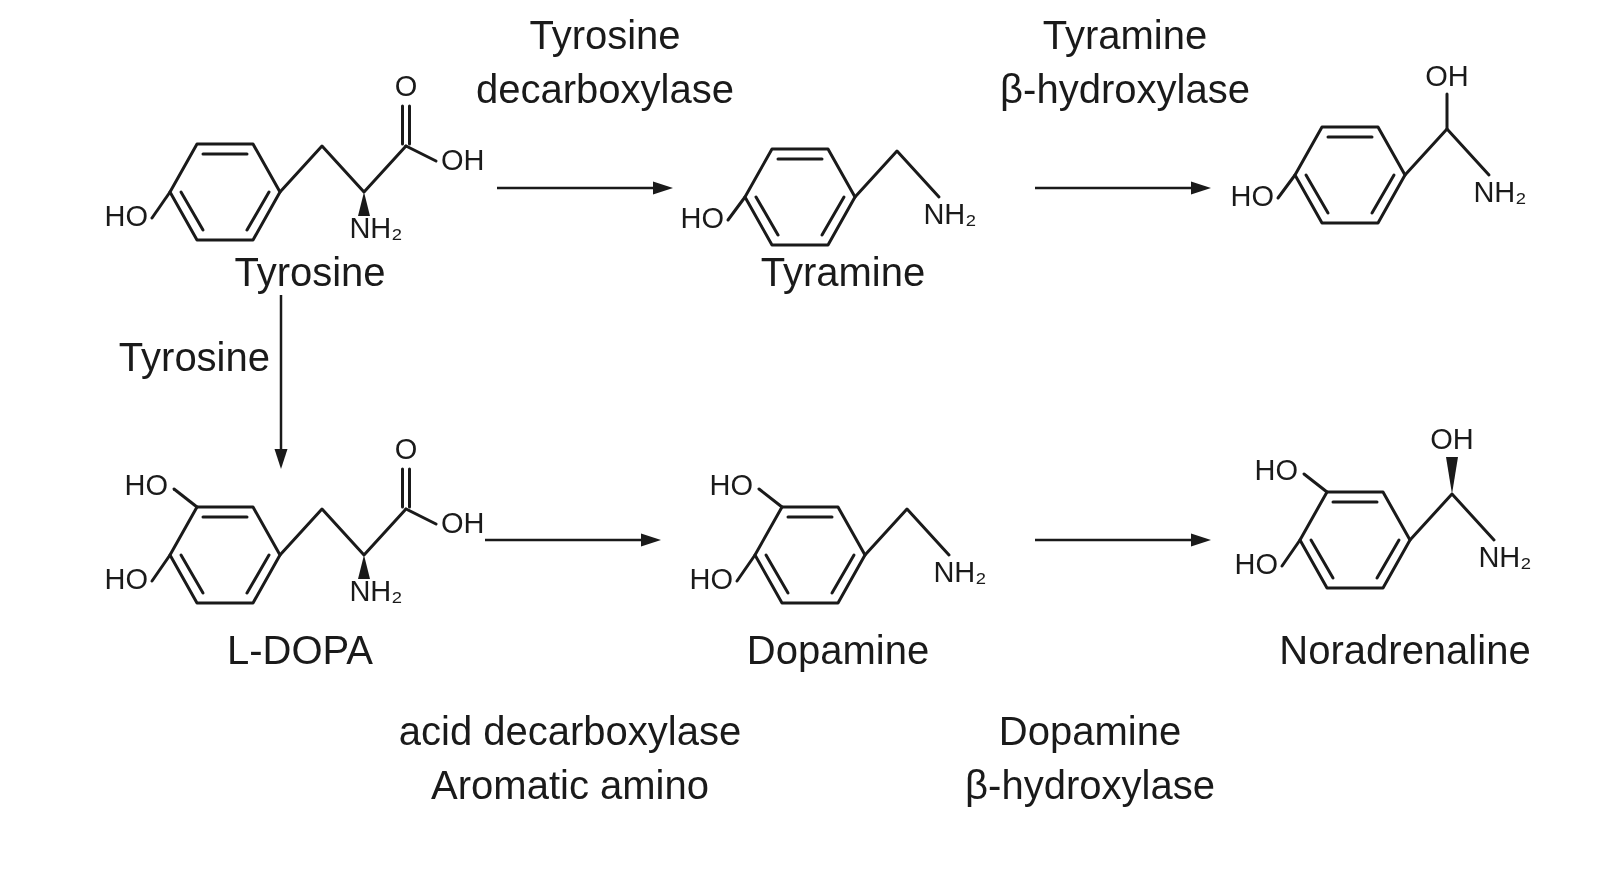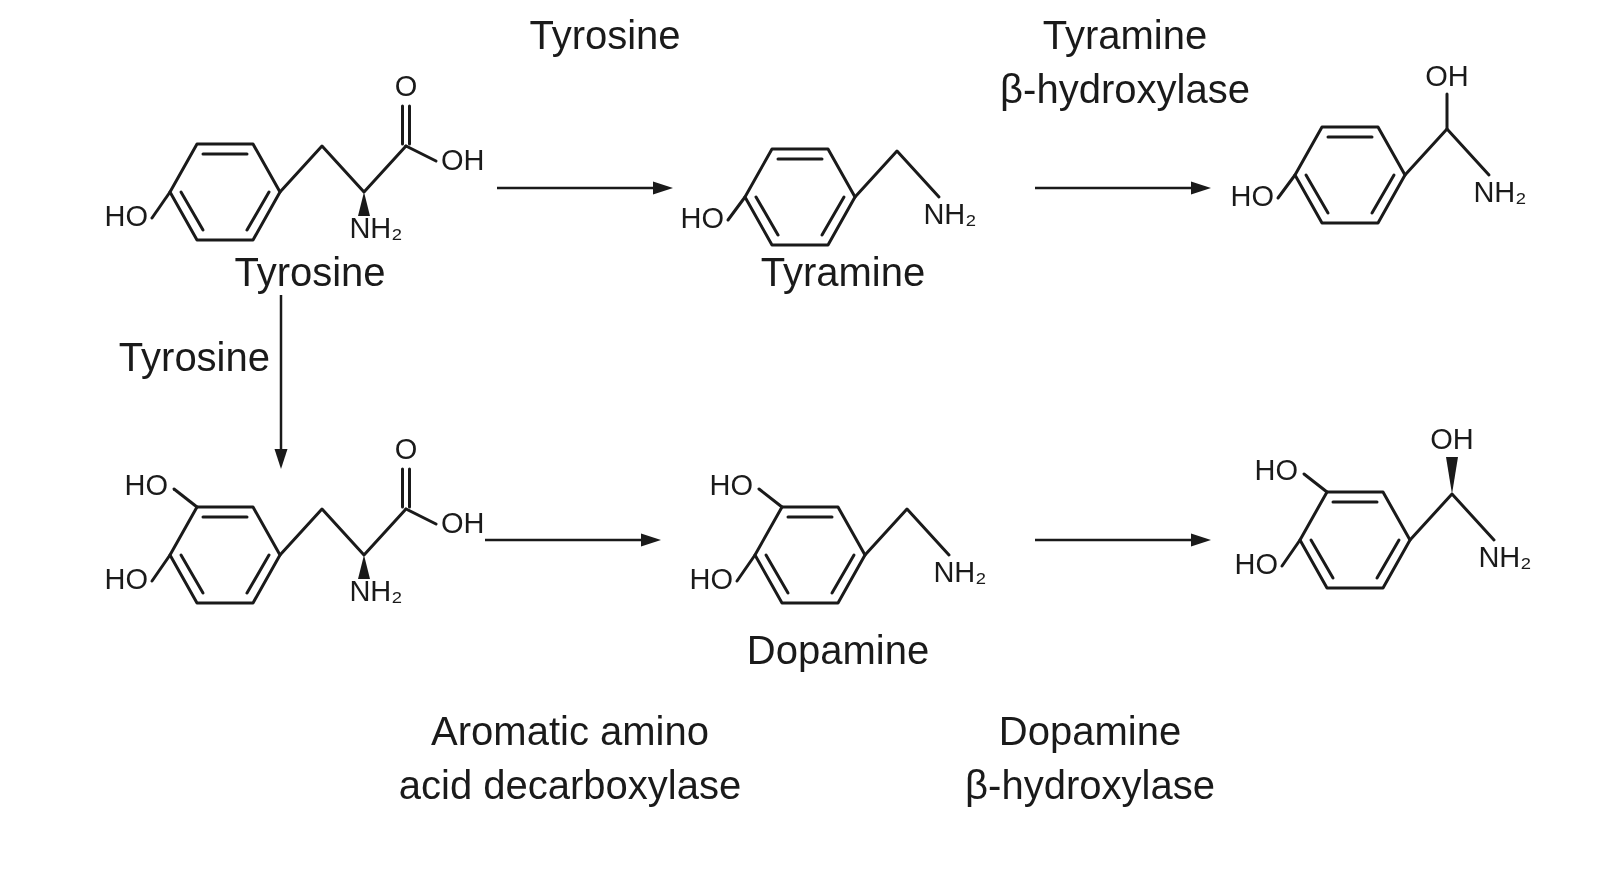--- a/index.html
+++ b/index.html
@@ -68,20 +68,21 @@
     <text class="atom" x="38" y="164" text-anchor="end">HO</text>
     <text class="atom" x="296" y="34" text-anchor="middle">O</text>
     <text class="atom" x="331" y="108" text-anchor="start">OH</text>
     <text class="atom" x="266" y="176" text-anchor="middle">NH₂</text>
   </svg>
 
   <div class="abs compound-label" style="left:160px; top:250px; width:300px">Tyrosine</div>
 
   <div class="abs enzyme-label" style="left:405px; top:8px; width:400px">
     <div>Tyrosine</div>
+    <div>decarboxylase</div>
   </div>
 
   <svg class="abs" style="left:495px; top:176px" width="180" height="24">
     <line class="arrow-line" x1="2" y1="12" x2="160" y2="12"></line>
     <polygon class="arrow-head" points="158,5.5 178,12 158,18.5"></polygon>
   </svg>
 
   <svg class="abs" style="left:690px; top:112px" width="320" height="160" viewBox="0 0 320 160">
     <path class="bond" d="M165,85 L138,37 L82,37 L55,85 L82,133 L138,133 Z"></path>
     <g>
@@ -148,20 +149,21 @@
       <path class="bond" d="M309.5,82 L309.5,44"></path>
     </g>
     <path class="bond" d="M306,84 L336,99"></path>
     <text class="atom" x="68" y="70" text-anchor="end">HO</text>
     <text class="atom" x="48" y="164" text-anchor="end">HO</text>
     <text class="atom" x="306" y="34" text-anchor="middle">O</text>
     <text class="atom" x="341" y="108" text-anchor="start">OH</text>
     <text class="atom" x="276" y="176" text-anchor="middle">NH₂</text>
   </svg>
 
+  <div class="abs compound-label" style="left:150px; top:628px; width:300px">L-DOPA</div>
 
   <svg class="abs" style="left:483px; top:528px" width="180" height="24">
     <line class="arrow-line" x1="2" y1="12" x2="160" y2="12"></line>
     <polygon class="arrow-head" points="158,5.5 178,12 158,18.5"></polygon>
   </svg>
 
   <svg class="abs" style="left:690px; top:465px" width="330" height="170" viewBox="0 0 330 170">
     <path class="bond" d="M175,90 L148,42 L92,42 L65,90 L92,138 L148,138 Z"></path>
     <g>
       <path class="bond" d="M142,52 L98,52"></path>
@@ -193,24 +195,25 @@
     <path class="bond" d="M87,87 L64,69"></path>
     <path class="bond" d="M60,135 L42,161"></path>
     <path class="bond" d="M170,135 L212,89 L254,135"></path>
     <polygon class="wedge" points="212,89 206,52 218,52"></polygon>
     <text class="atom" x="58" y="75" text-anchor="end">HO</text>
     <text class="atom" x="38" y="169" text-anchor="end">HO</text>
     <text class="atom" x="212" y="44" text-anchor="middle">OH</text>
     <text class="atom" x="265" y="162" text-anchor="middle">NH₂</text>
   </svg>
 
+  <div class="abs compound-label" style="left:1205px; top:628px; width:400px">Noradrenaline</div>
 
   <div class="abs enzyme-label" style="left:370px; top:704px; width:400px">
+    <div>acid decarboxylase</div>
     <div>Aromatic amino</div>
-    <div>acid decarboxylase</div>
   </div>
 
   <div class="abs enzyme-label" style="left:890px; top:704px; width:400px">
     <div>Dopamine</div>
     <div>β-hydroxylase</div>
   </div>
 
 </div>
 
 </body></html>

